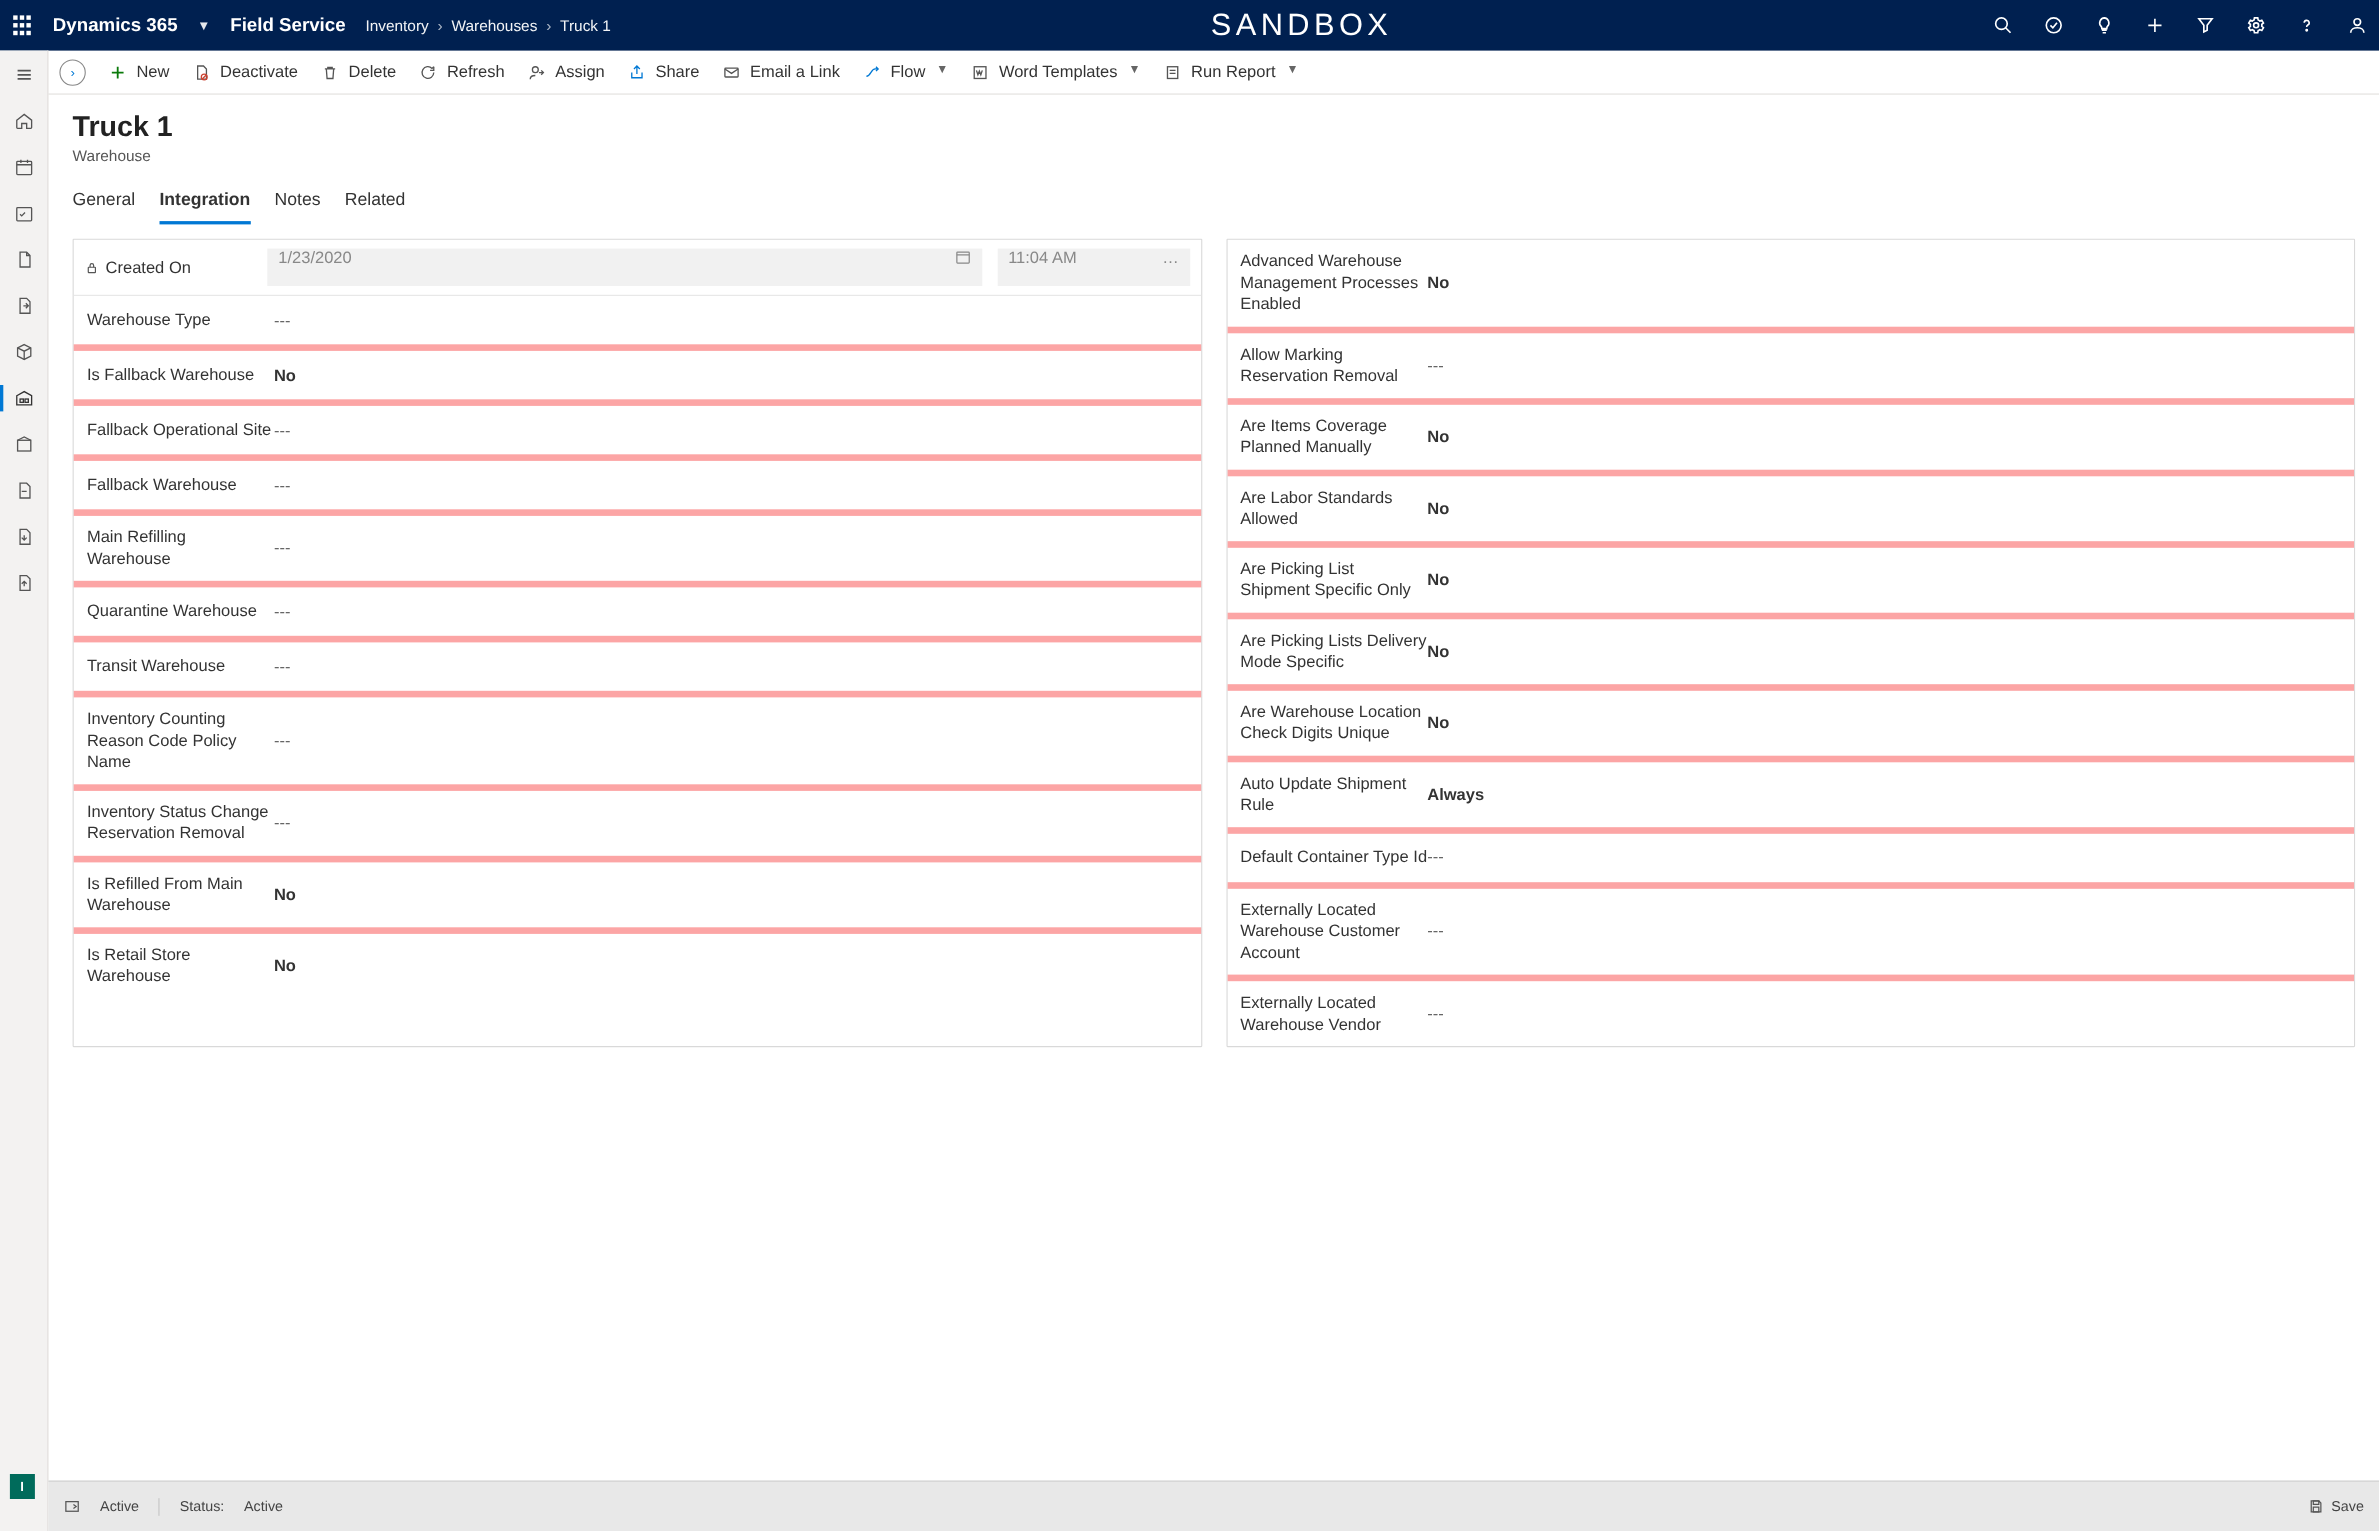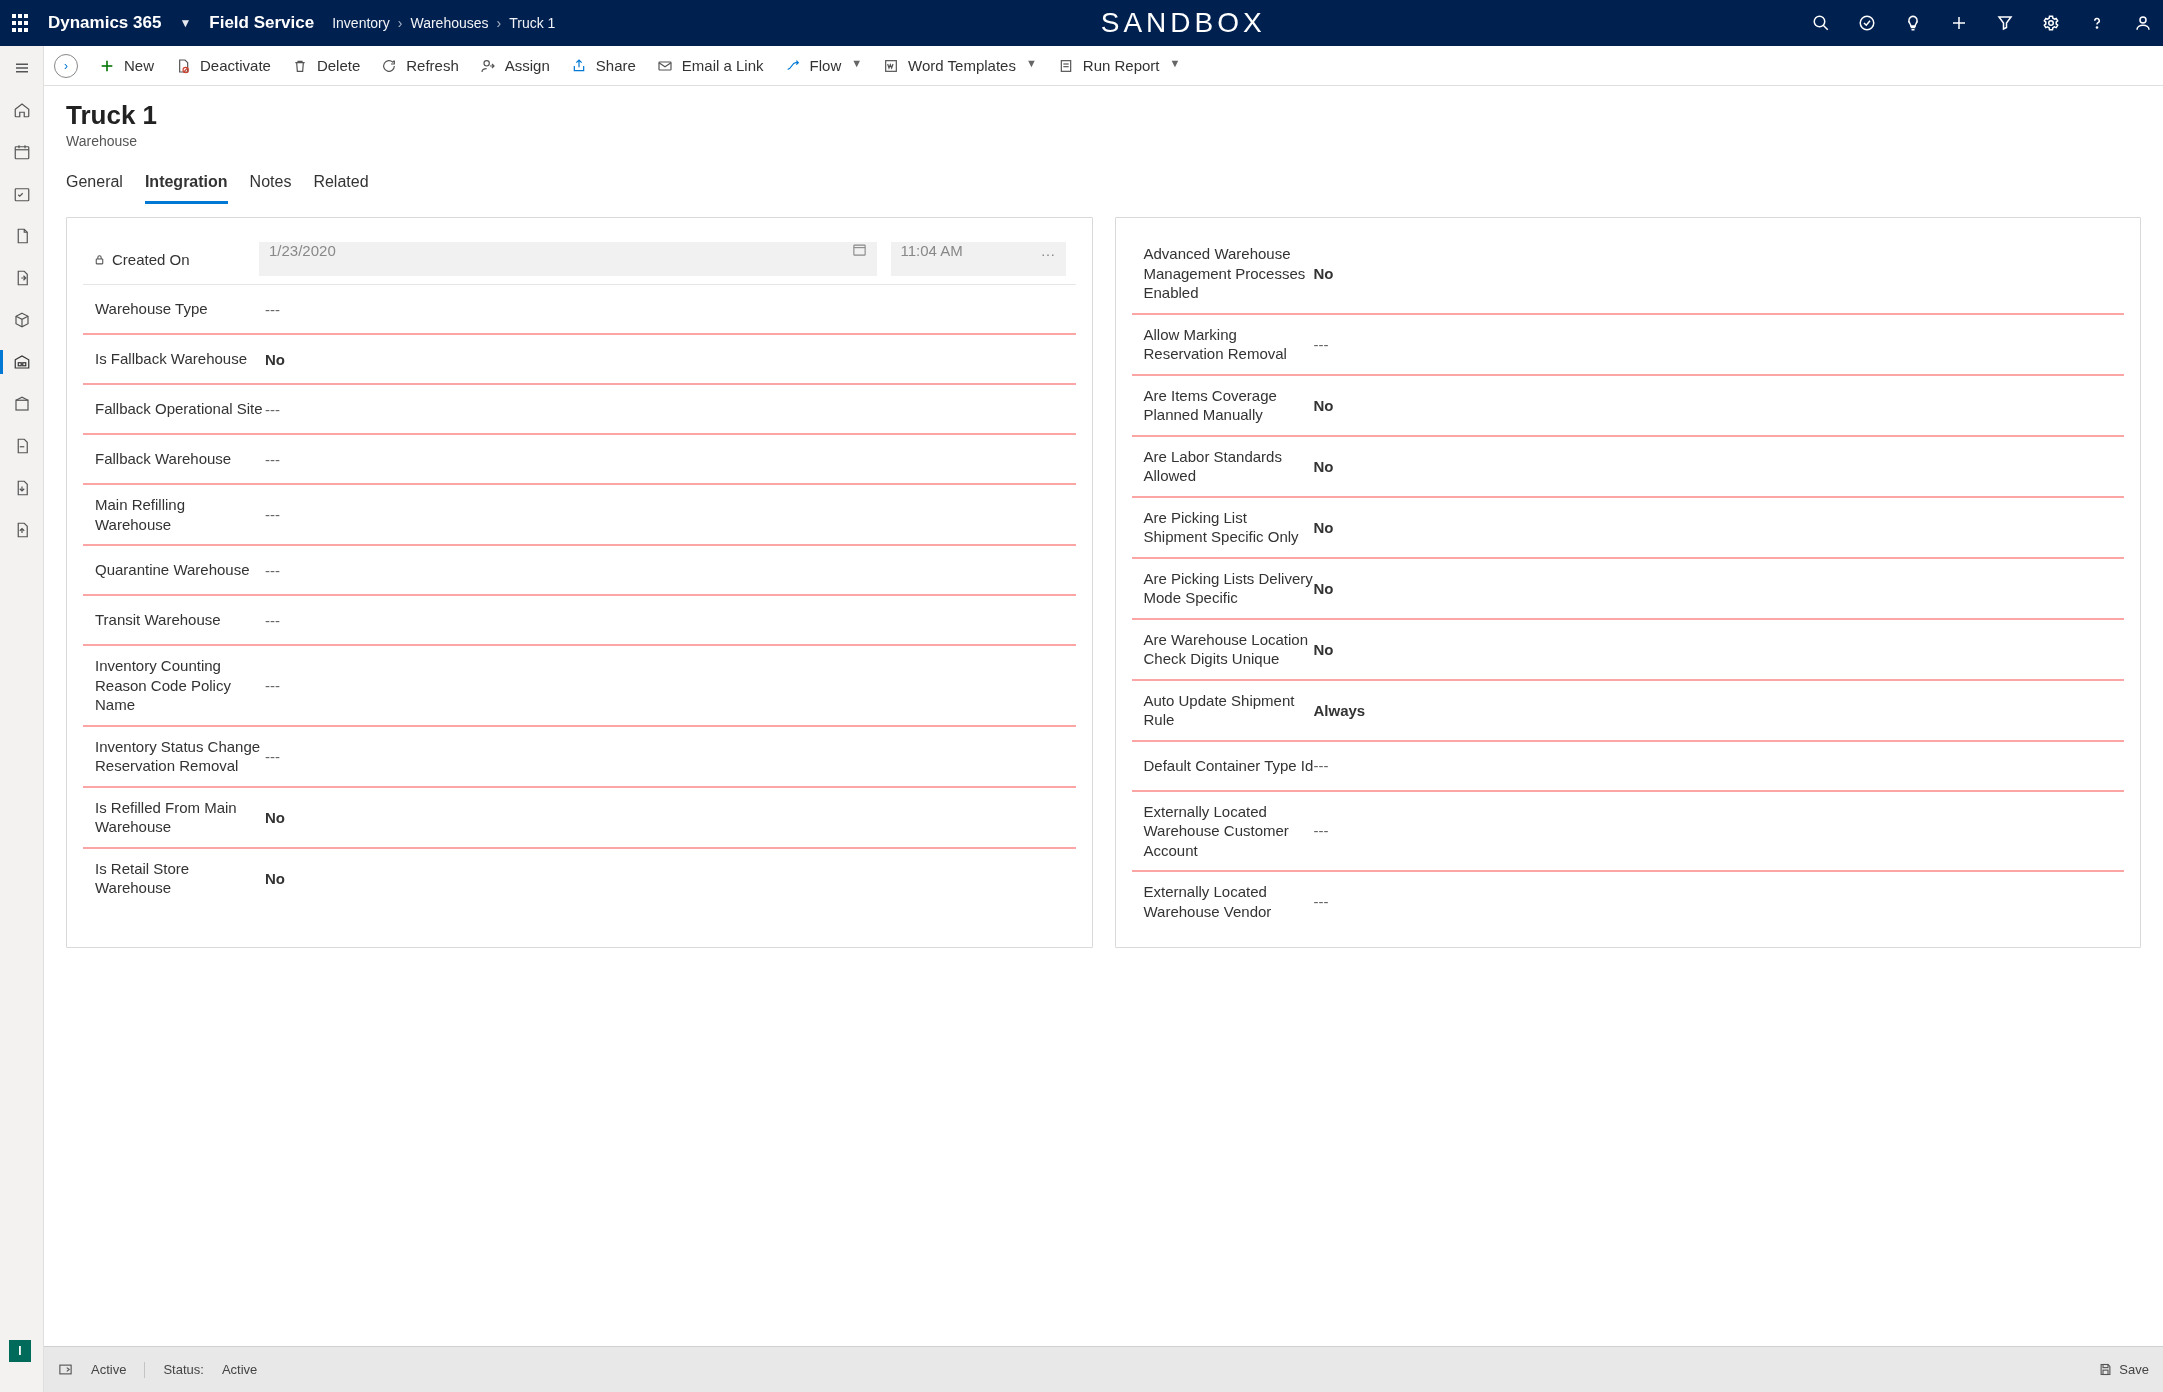--- a/index.html
+++ b/index.html
@@ -27,22 +27,22 @@
 .cmdbar .btn{display:flex;align-items:flex-start;gap:8px;cursor:pointer}
 .cmdbar .btn .ic{width:18px;height:18px;display:flex;align-items:center;justify-content:center}
 .cmdbar .chev{font-size:11px;color:#666;margin-left:2px}
 .content{flex:1;overflow:auto;padding:14px 22px 0 22px;position:relative}
 .pageTitle{font-size:26px;font-weight:600;color:#222}
 .pageSub{font-size:14px;color:#555;margin-top:2px}
 .tabs{display:flex;gap:22px;margin-top:18px;border-bottom:1px solid transparent}
 .tabs .tab{padding:6px 0 10px 0;font-size:16px;color:#333;cursor:pointer}
 .tabs .tab.active{font-weight:600;border-bottom:3px solid #0078d4}
 .formarea{display:flex;gap:22px;margin-top:12px}
-.panel{flex:1;border:1px solid #d9d9d9;border-radius:1px;padding:16px}
-.rowitem{display:flex;align-items:center;border-bottom:2px solid #fca5a5;padding:10px 12px;min-height:50px}
+.panel{flex:1;border:1px solid #d9d9d9;border-radius:1px;padding:0}
+.rowitem{display:flex;align-items:center;border-bottom:6px solid #fca5a5;padding:10px 12px;min-height:50px}
 .rowitem:last-child{border-bottom:none}
 .rowlabel{width:170px;font-size:15px;color:#333;line-height:1.3}
 .rowval{flex:1;font-size:15px;color:#333}
 .rowval.bold{font-weight:600}
 .rowval.muted{color:#666}
 .lockrow{display:flex;align-items:center;padding:8px 10px;border-bottom:1px solid #e6e6e6;gap:6px}
 .lockrow .lbl{width:160px;font-size:15px;display:flex;align-items:center;gap:6px;color:#333}
 .lockrow .datebox,.lockrow .timebox{background:#f1f1f1;height:34px;display:flex;align-items:flex-start;padding:0 10px;color:#888;font-size:15px}
 .lockrow .datebox{flex:1;position:relative}
 .lockrow .datebox .cal{position:absolute;right:10px}

